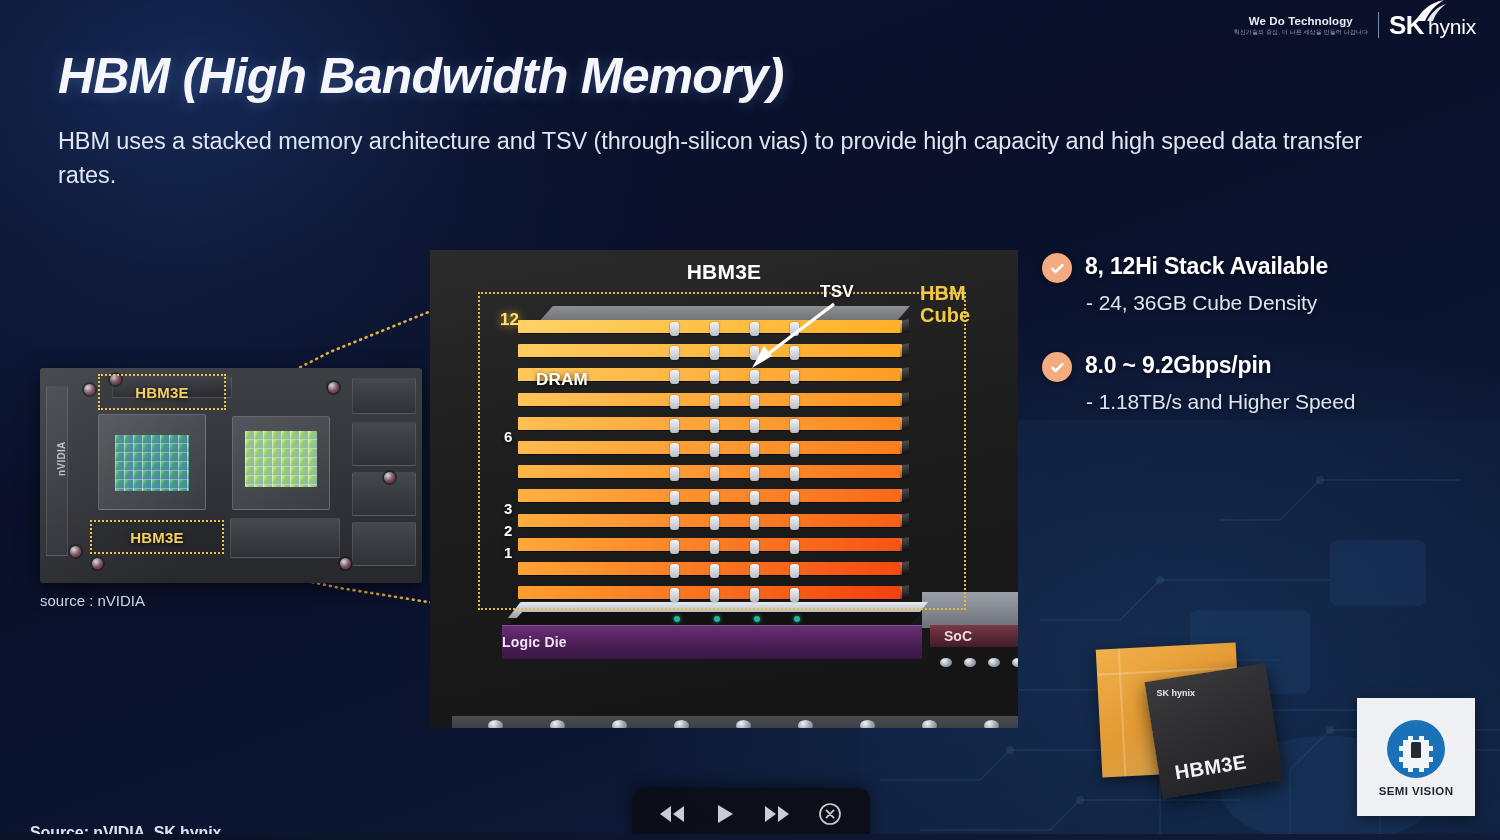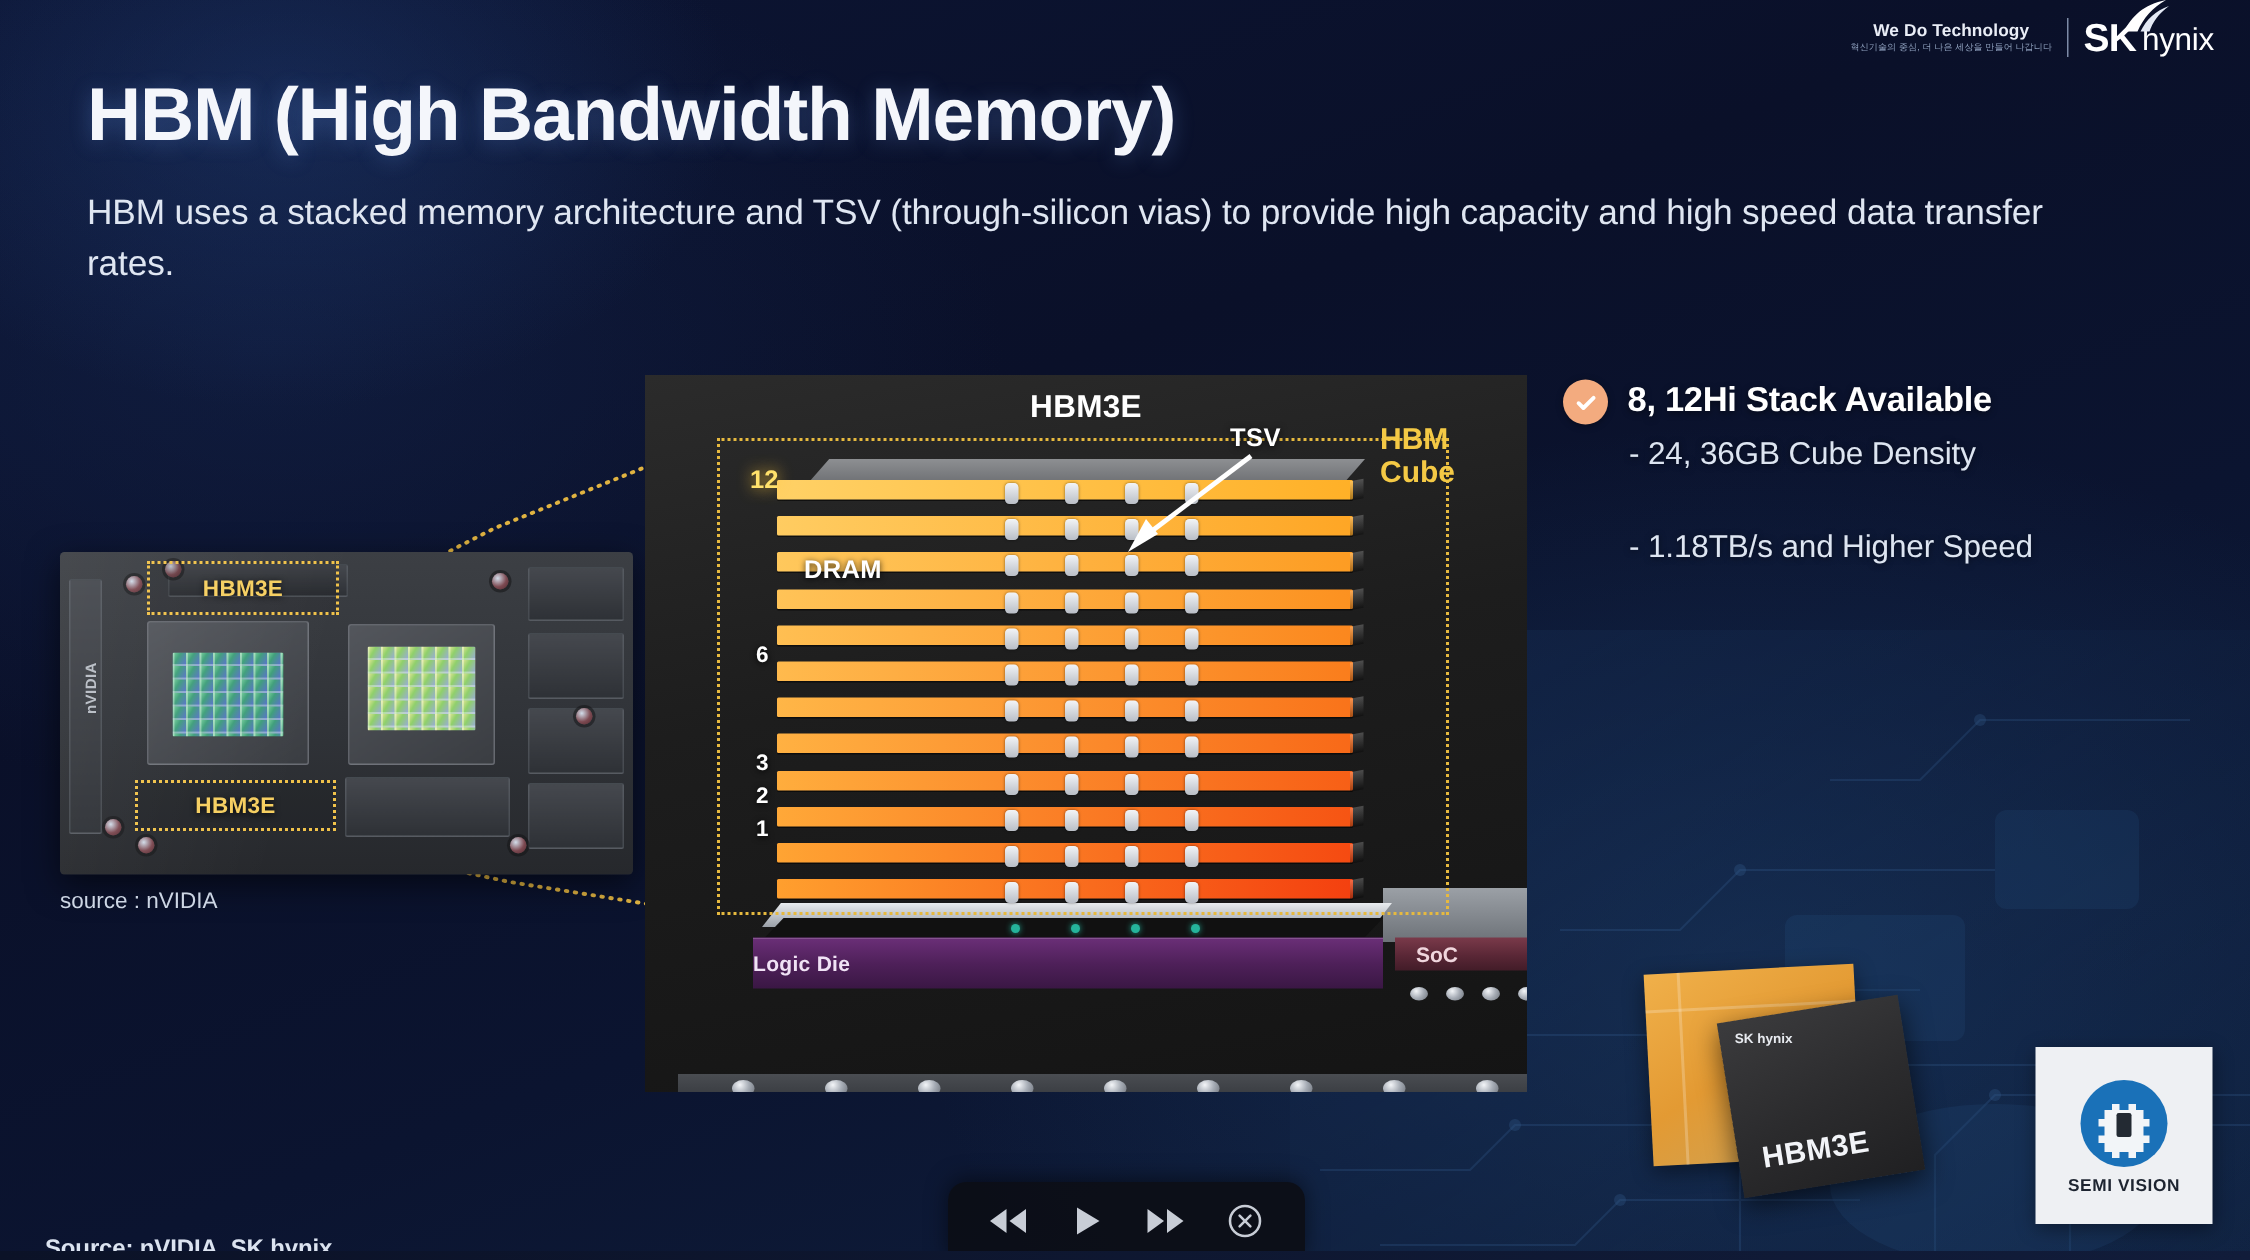--- a/index.html
+++ b/index.html
@@ -46,20 +46,21 @@
   .brand-sep { width:1px; height:26px; background:#7c8aa6; }
   .brand-logo { display:flex; align-items:flex-end; gap:4px; position:relative; }
   .brand-logo .sk { color:#fff; font-size:26px; font-weight:800; letter-spacing:-.6px; line-height:1; }
   .brand-logo .hynix { color:#fff; font-size:21px; font-weight:400; letter-spacing:-.2px; line-height:1; padding-bottom:1px;}
   .brand-wing { position:absolute; left:24px; top:-13px; }
 
   h1.title {
     position:absolute; left:58px; top:47px;
     color:#f4f6fb; font-size:50px; font-weight:700; letter-spacing:-.8px;
     text-shadow:0 2px 14px rgba(120,170,255,.28);
+    font-style:italic;
   }
   .subtitle {
     position:absolute; left:58px; top:124px; width:1360px;
     color:#dfe6f2; font-size:23.5px; font-weight:400; line-height:1.46;
     letter-spacing:-.1px;
   }
 
   
   .gh-label {
     position:absolute; left:66px; top:338px;
@@ -594,20 +595,28 @@
         </span>
         <span class="bullet-title">8, 12Hi Stack Available</span>
       </div>
       <div class="bullet-sub">- 24, 36GB Cube Density</div>
     </div>
 
     <div class="bullet" style="margin-top:34px;">
     </div>
 
     <div class="bullet" style="margin-top:34px;">
+      <div class="bullet-head">
+        <span class="check">
+          <svg width="17" height="17" viewBox="0 0 17 17">
+              <path d="M3.4 8.8 L6.6 12 L13.4 5.2" stroke="#fff" stroke-width="2.6" fill="none" stroke-linecap="round" stroke-linejoin="round"></path>
+            </svg>
+        </span>
+        <span class="bullet-title">8.0 ~ 9.2Gbps/pin</span>
+      </div>
       <div class="bullet-sub">- 1.18TB/s and Higher Speed</div>
     </div>
   </div>
 
   <div class="product">
     <div class="wafer-tile"></div>
     <div class="chip-pkg">
       <span class="pkg-brand">SK hynix</span>
       <span class="pkg-name">HBM3E</span>
     </div>

